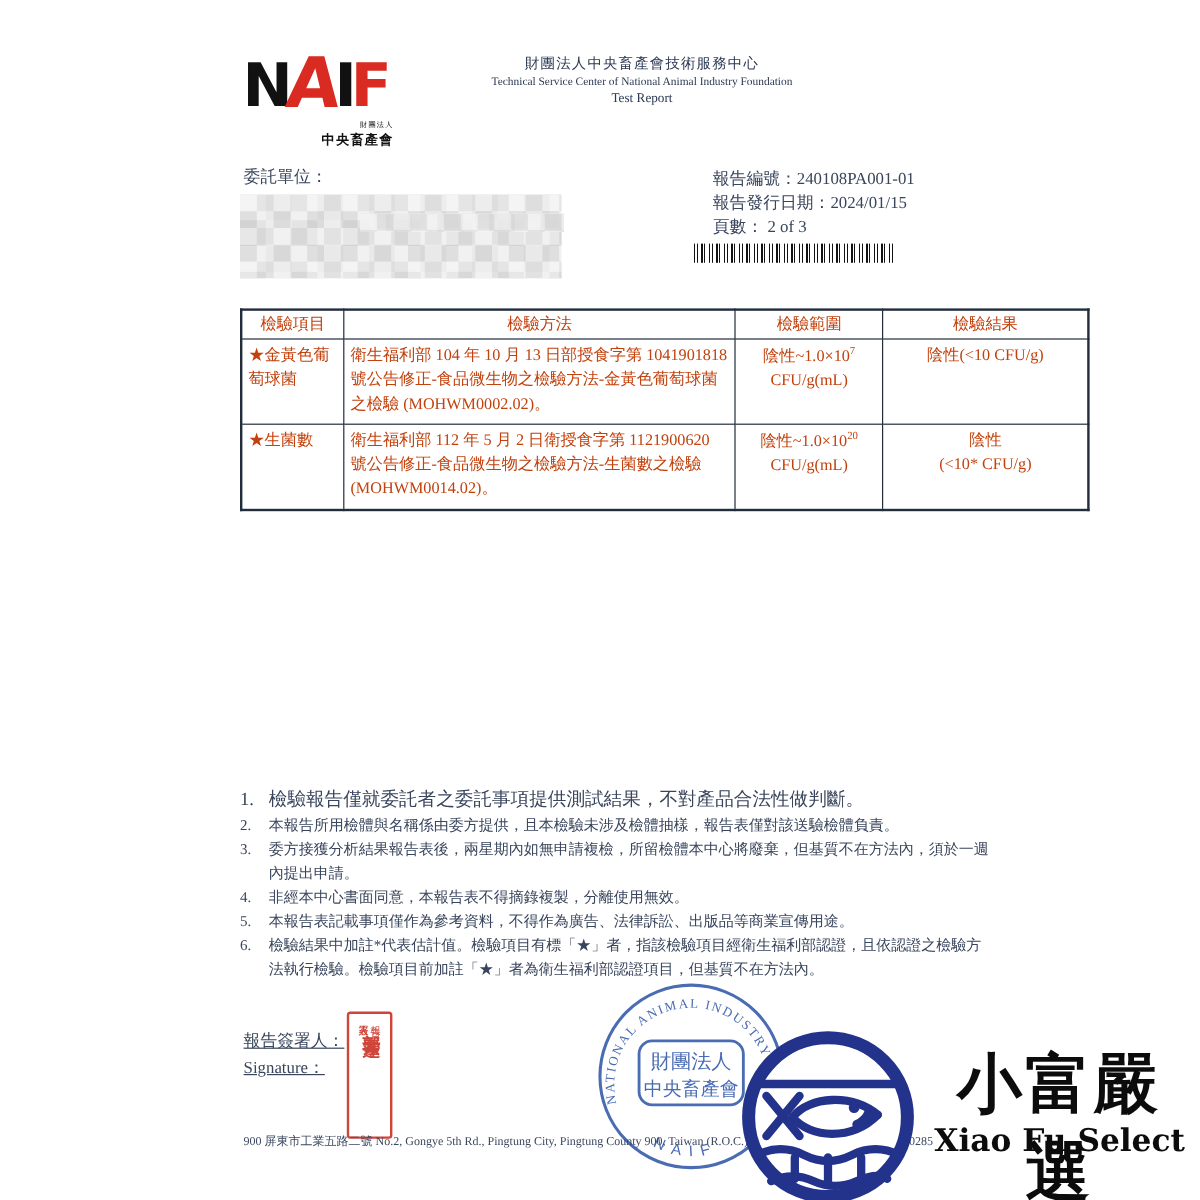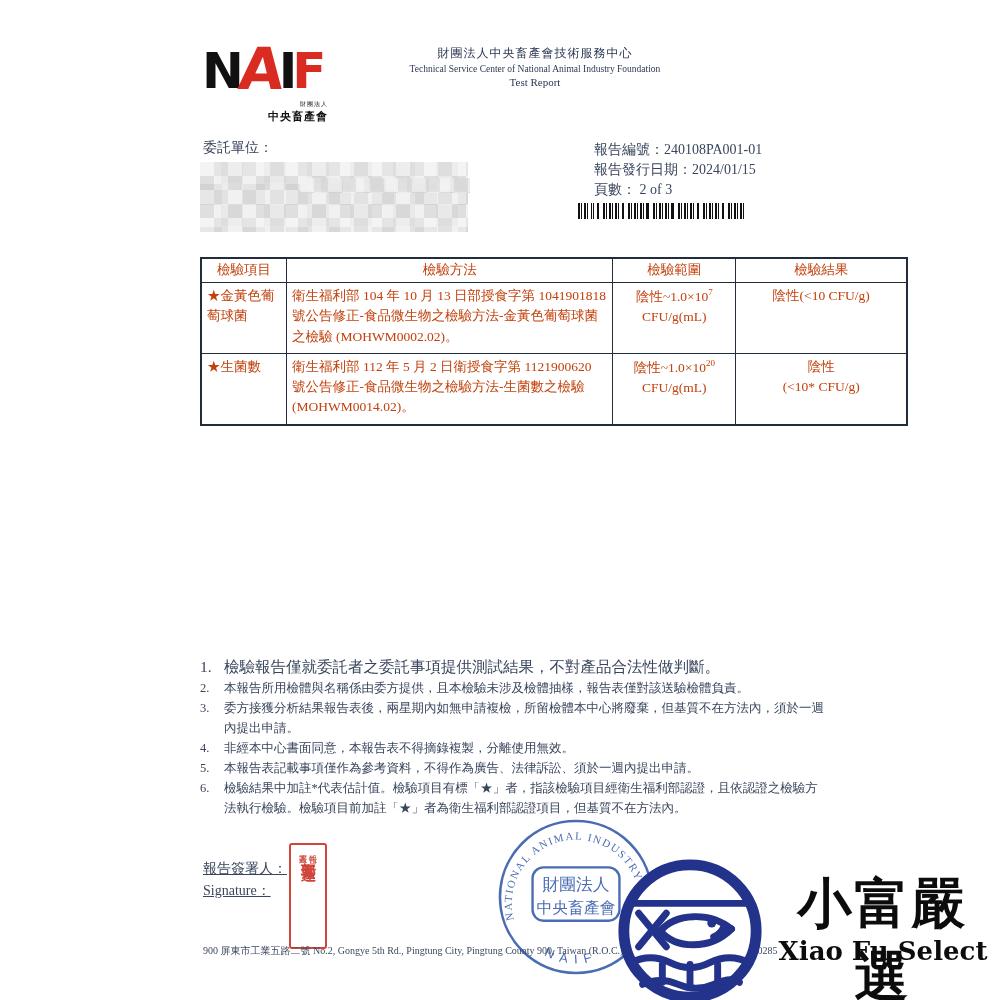--- a/index.html
+++ b/index.html
@@ -142,21 +142,21 @@
   <div class="note">
     <span class="note-no">3.</span>
     <span class="note-text">委方接獲分析結果報告表後，兩星期內如無申請複檢，所留檢體本中心將廢棄，但基質不在方法內，須於一週內提出申請。</span>
   </div>
   <div class="note">
     <span class="note-no">4.</span>
     <span class="note-text">非經本中心書面同意，本報告表不得摘錄複製，分離使用無效。</span>
   </div>
   <div class="note">
     <span class="note-no">5.</span>
-    <span class="note-text">本報告表記載事項僅作為參考資料，不得作為廣告、法律訴訟、須於一週內提出申請。</span>
+    <span class="note-text">本報告表記載事項僅作為參考資料，不得作為廣告、法律訴訟、出版品等商業宣傳用途。</span>
   </div>
   <div class="note">
     <span class="note-no">6.</span>
     <span class="note-text">檢驗結果中加註*代表估計值。檢驗項目有標「★」者，指該檢驗項目經衛生福利部認證，且依認證之檢驗方法執行檢驗。檢驗項目前加註「★」者為衛生福利部認證項目，但基質不在方法內。</span>
   </div>
 </div>
 
 <div class="sig-labels">
   <div>報告簽署人：</div>
   <div>Signature：</div>

